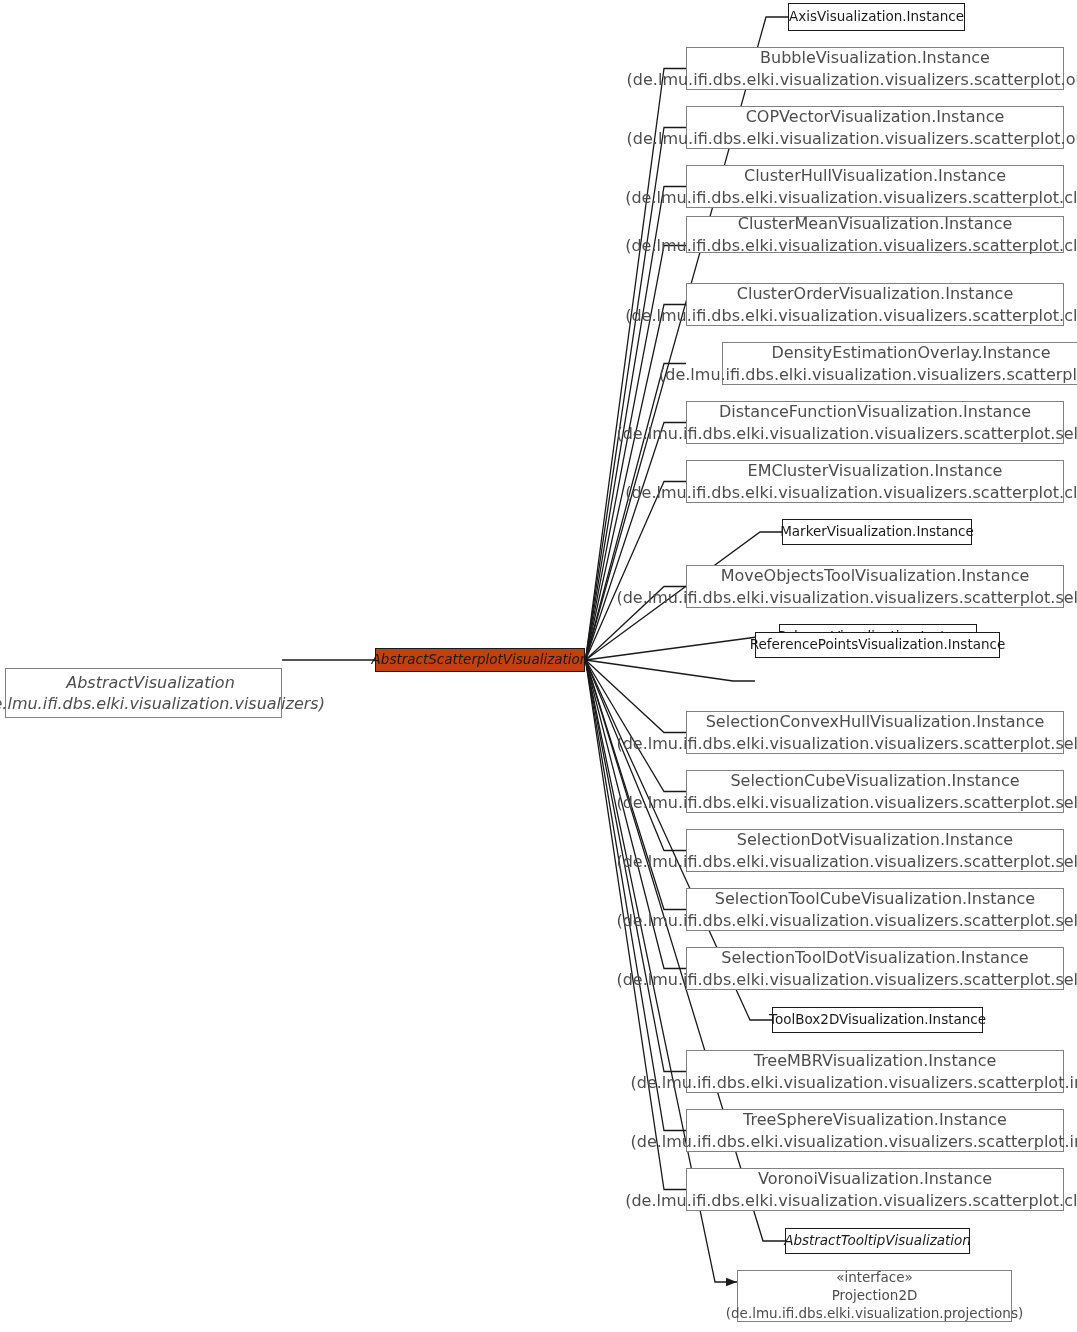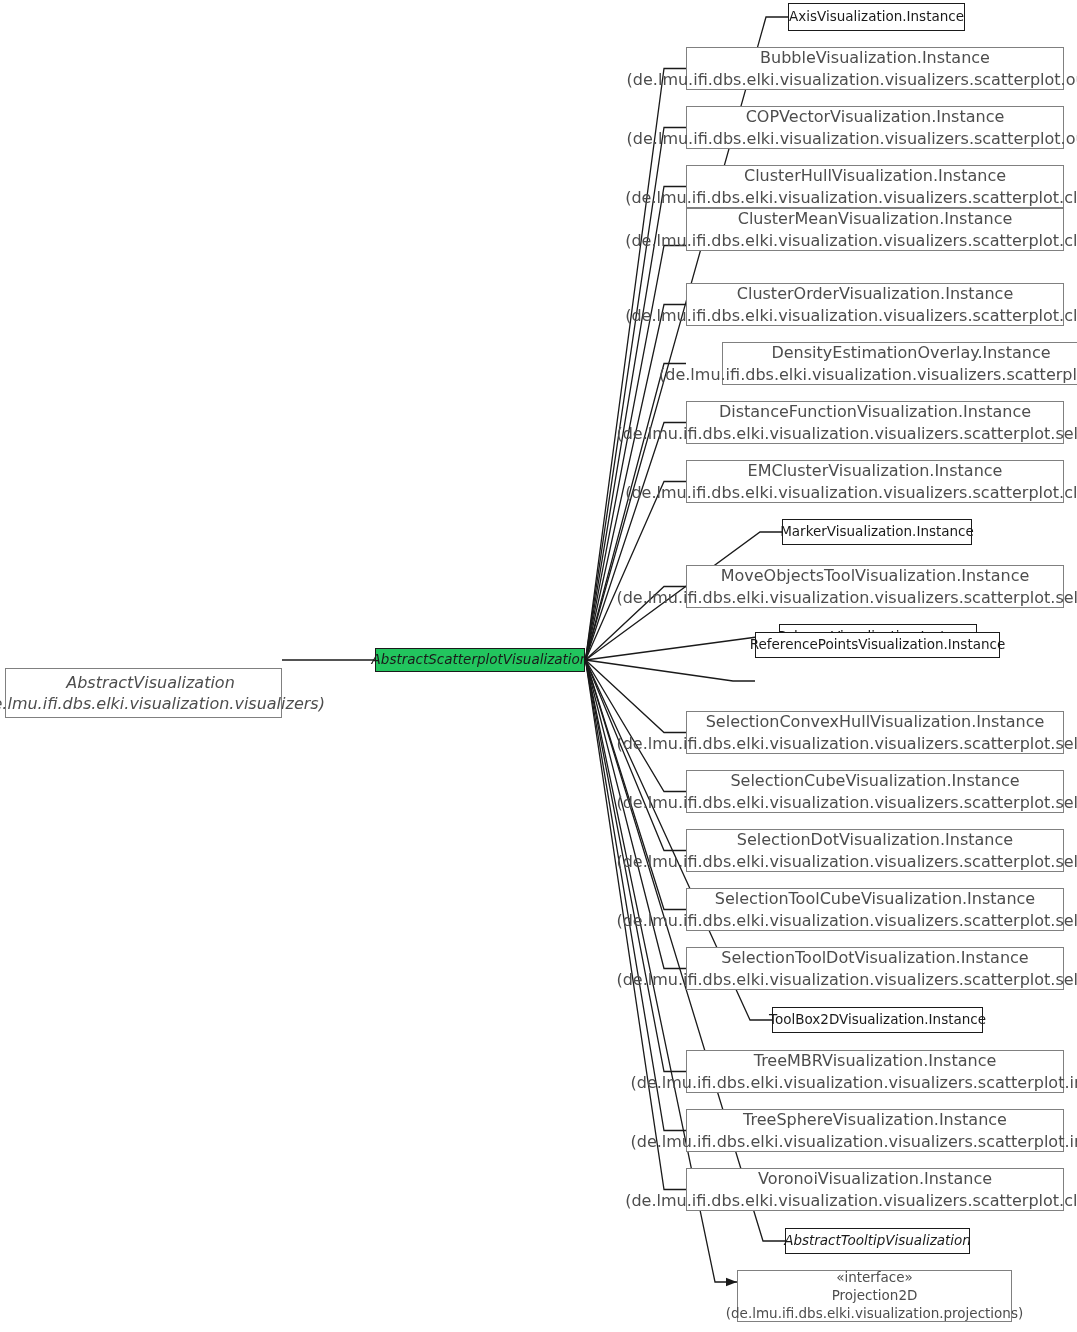--- a/index.html
+++ b/index.html
@@ -47,21 +47,21 @@
   
   .node.pkg {
     border: 1px solid #808080;
     color: #4d4d4d;
     font-size: 16px;
   }
   .node.italic {
     font-style: italic;
   }
   .node.highlight {
-    background: #22c55e;
+    background: #c2410c;
     border: 1px solid #1a1a1a;
     color: #1a1a1a;
     font-style: italic;
     font-size: 13.5px;
   }
   .node.iface {
     border: 1px solid #808080;
     color: #4d4d4d;
     font-size: 13.5px;
   }
@@ -118,21 +118,21 @@
         <span class="ln">(de.lmu.ifi.dbs.elki.visualization.visualizers.scatterplot.outlier)</span>
       </div>
       <div class="node pkg" style="left: 686px; top: 106px; width: 378px; height: 43px;">
         <span class="ln">COPVectorVisualization.Instance</span>
         <span class="ln">(de.lmu.ifi.dbs.elki.visualization.visualizers.scatterplot.outlier)</span>
       </div>
       <div class="node pkg" style="left: 686px; top: 165px; width: 378px; height: 43px;">
         <span class="ln">ClusterHullVisualization.Instance</span>
         <span class="ln">(de.lmu.ifi.dbs.elki.visualization.visualizers.scatterplot.cluster)</span>
       </div>
-      <div class="node pkg" style="left: 686px; top: 208px; width: 378px; height: 43px;">
+      <div class="node pkg" style="left: 686px; top: 216px; width: 378px; height: 37px;">
         <span class="ln">ClusterMeanVisualization.Instance</span>
         <span class="ln">(de.lmu.ifi.dbs.elki.visualization.visualizers.scatterplot.cluster)</span>
       </div>
       <div class="node pkg" style="left: 686px; top: 283px; width: 378px; height: 43px;">
         <span class="ln">ClusterOrderVisualization.Instance</span>
         <span class="ln">(de.lmu.ifi.dbs.elki.visualization.visualizers.scatterplot.cluster)</span>
       </div>
       <div class="node pkg" style="left: 722px; top: 342px; width: 378px; height: 43px;">
         <span class="ln">DensityEstimationOverlay.Instance</span>
         <span class="ln">(de.lmu.ifi.dbs.elki.visualization.visualizers.scatterplot.density)</span>

